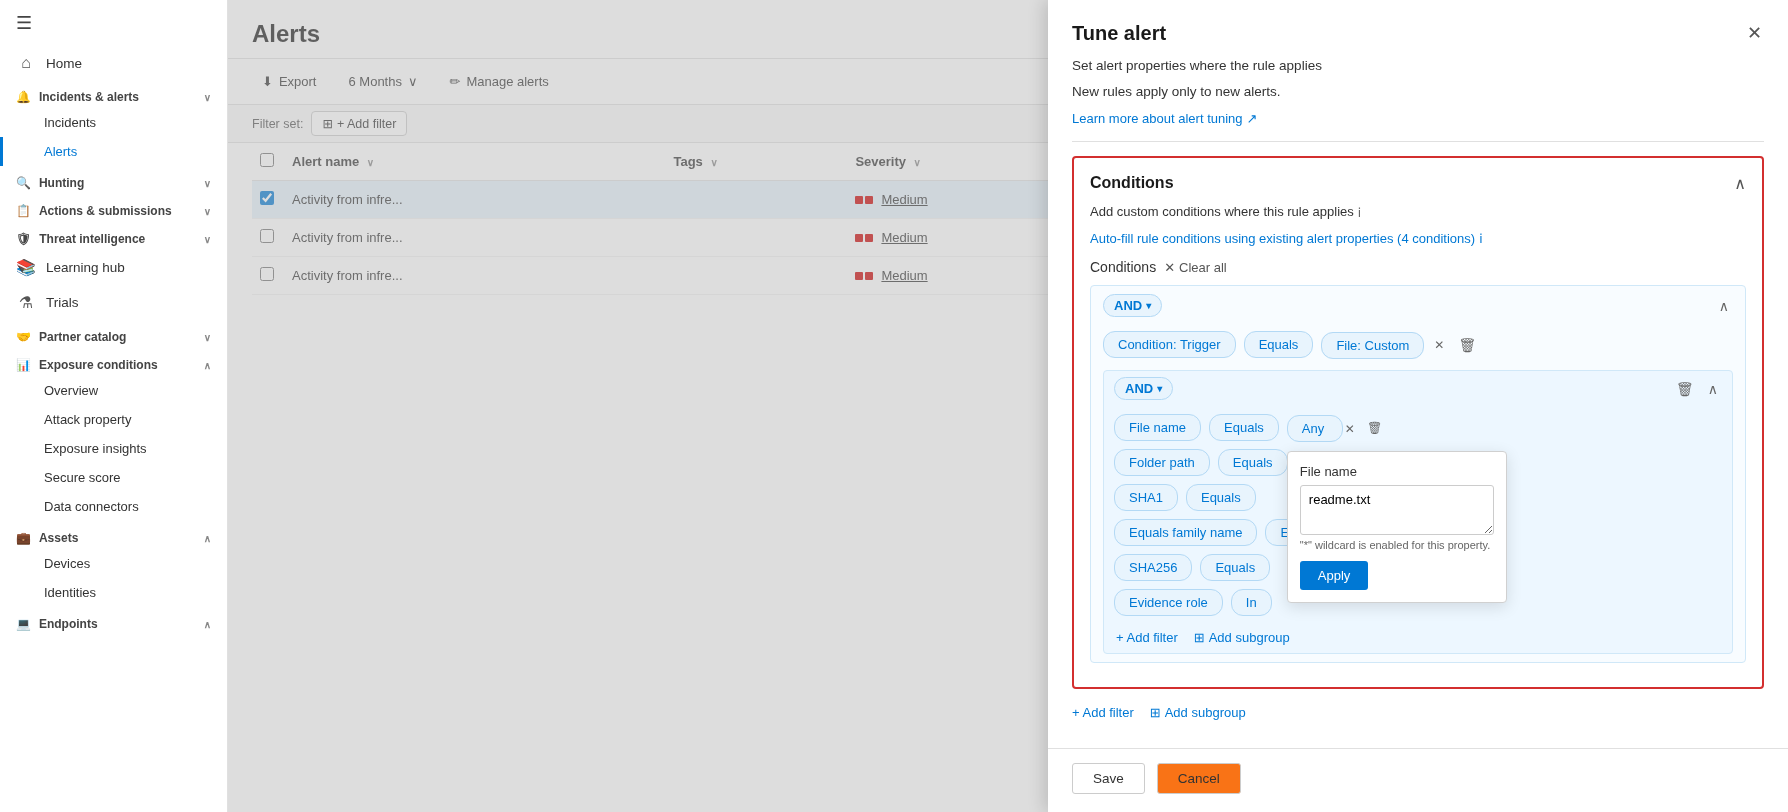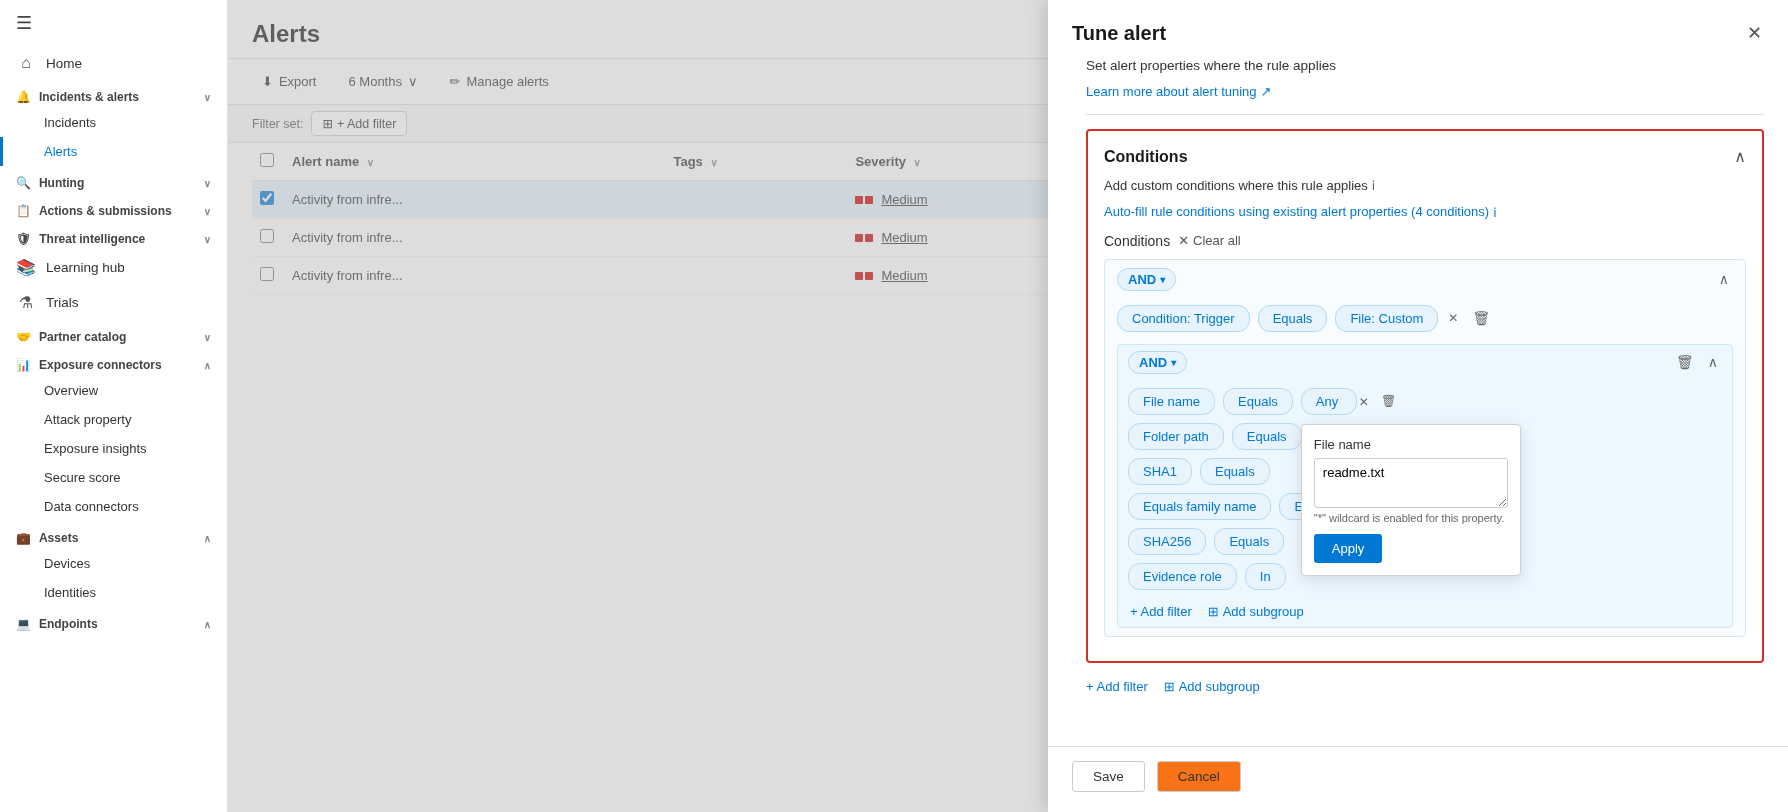--- a/index.html
+++ b/index.html
@@ -177,21 +177,21 @@
     }
     .panel-title {
       font-size: 20px;
       font-weight: 600;
       color: #1a1a1a;
     }
     .panel-close-btn {
       background: none; border: none; cursor: pointer;
       font-size: 18px; color: #555; padding: 2px;
     }
-    .panel-body { padding: 0 24px 16px 24px; flex: 1; margin-left: 14px; }
+    .panel-body { padding: 0 24px 16px 24px; flex: 1; }
     .panel-desc { font-size: 13.5px; color: #333; line-height: 1.5; margin-bottom: 6px; }
     .panel-link {
       display: inline-flex; align-items: center; gap: 4px;
       color: #0078d4; font-size: 13px; text-decoration: none; cursor: pointer;
     }
     .panel-divider { border: none; border-top: 1px solid #e0e0e0; margin: 14px 0; }
 
     
     .conditions-section {
       border: 2px solid #d32f2f;
@@ -409,21 +409,21 @@
   </div>
 
   <div class="sidebar-section-label">
     <span class="icon">🤝</span>
     <span>Partner catalog</span>
     <span class="chevron">∨</span>
   </div>
 
   <div class="sidebar-section-label">
     <span class="icon">📊</span>
-    <span>Exposure connectors</span>
+    <span>Exposure conditions</span>
     <span class="chevron">∧</span>
   </div>
   <div class="sidebar-sub-item">
     <span>Overview</span>
   </div>
   <div class="sidebar-sub-item">
     <span>Attack property</span>
   </div>
   <div class="sidebar-sub-item">
     <span>Exposure insights</span>
@@ -572,20 +572,21 @@
   <div class="overlay"></div>
 </div>
 
 <div class="panel">
   <div class="panel-header">
     <h2 class="panel-title">Tune alert</h2>
     <button class="panel-close-btn">✕</button>
   </div>
   <div class="panel-body">
     <p class="panel-desc">Set alert properties where the rule applies</p>
+    <p class="panel-desc">New rules apply only to new alerts.</p>
     <a class="panel-link">
       <span>Learn more about alert tuning</span>
       <span>↗</span>
     </a>
     <hr class="panel-divider">
 
     
     <div class="conditions-section">
       <div class="conditions-header">
         <span class="conditions-title">Conditions</span>

